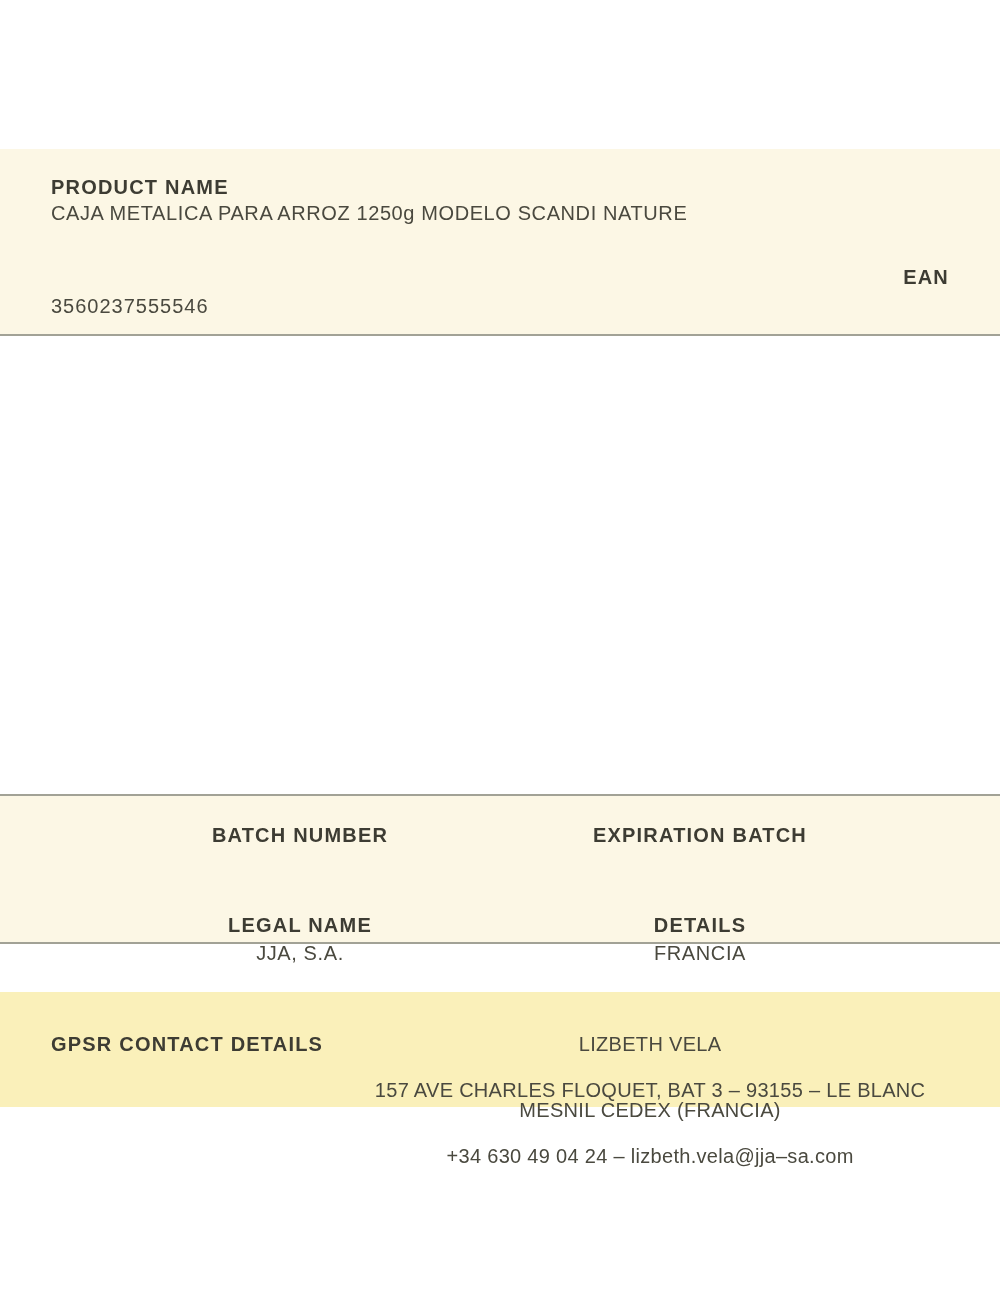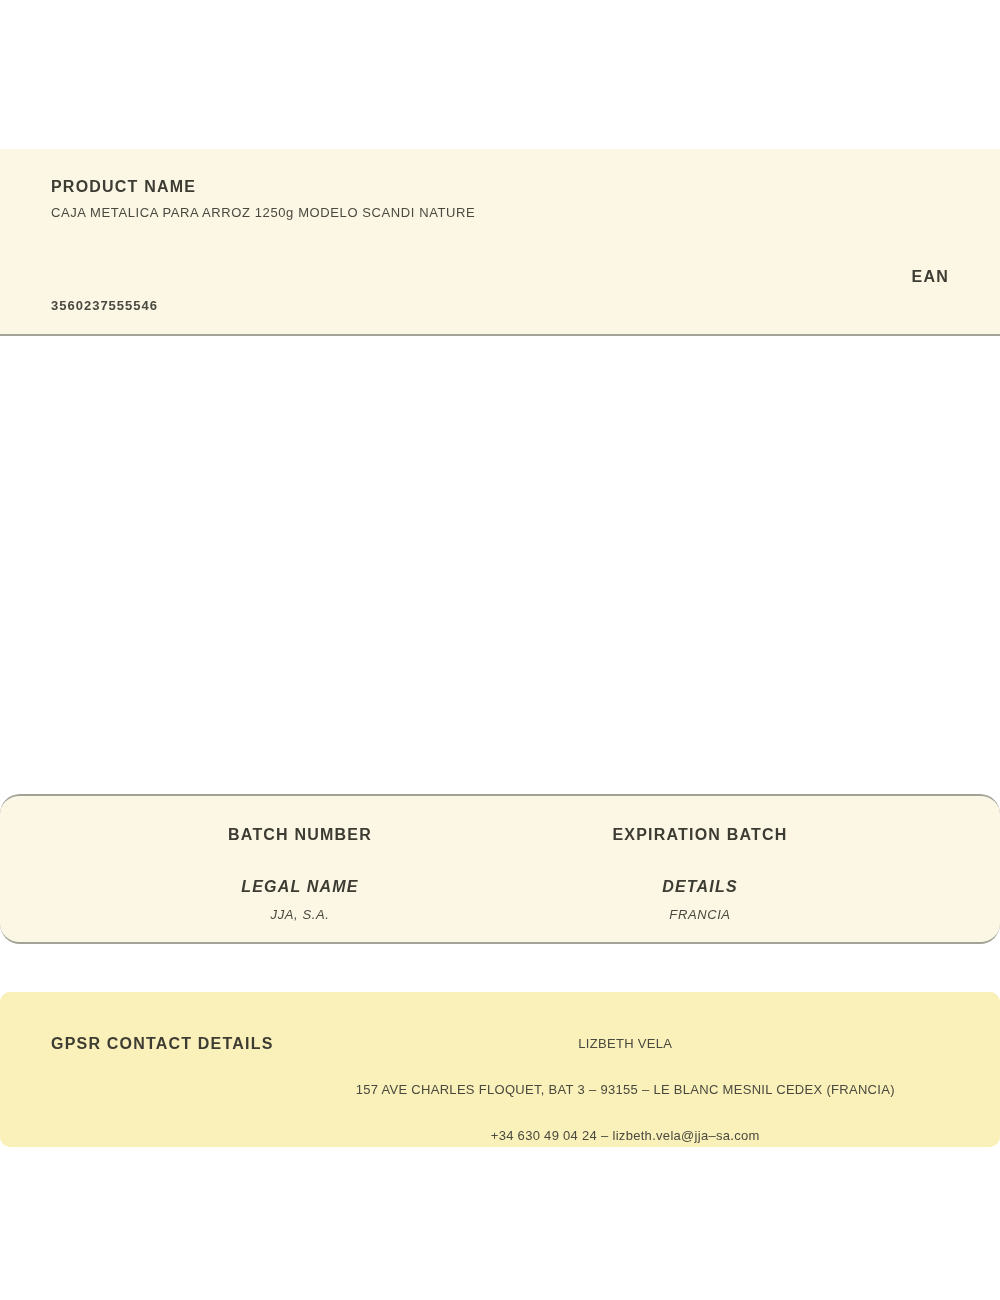--- a/index.html
+++ b/index.html
@@ -19,75 +19,73 @@
     font-family: "Liberation Sans", sans-serif;
     position: relative;
     overflow: hidden;
   }
   .sec {
     position: absolute;
     left: 0;
     right: 0;
   }
   .label {
-    font-size: 16px;
+    font-size: 20px;
     font-weight: 700;
     letter-spacing: 1.2px;
     color: var(--label);
     line-height: 20px;
   }
   .value {
-    font-size: 13px;
+    font-size: 20px;
     font-weight: 400;
     letter-spacing: 0.6px;
     color: var(--value);
     line-height: 20px;
   }
 
   
   #product-section {
     top: 149px;
     height: 187px;
     background: var(--cream);
     border-bottom: 2px solid var(--divider);
     padding: 28px 51px 0 51px;
   }
   #product-section .product-value { margin-top: 6px; }
   #product-section .ean-label { margin-top: 44px; text-align: right; }
-  #product-section .ean-value { margin-top: 9px; letter-spacing: 1px; font-weight: bold; }
+  #product-section .ean-value { margin-top: 9px; letter-spacing: 1px; }
 
   
   #traceability-section {
     top: 794px;
     height: 150px;
     background: var(--cream);
     border-top: 2px solid var(--divider);
     border-bottom: 2px solid var(--divider);
     padding: 29px 100px 8px 100px;
-    border-radius: 20px;
   }
   .grid-row {
     display: grid;
     grid-template-columns: 1fr 1fr;
     text-align: center;
   }
-  .grid-row.second { margin-top: 32px; font-style: italic; }
+  .grid-row.second { margin-top: 70px; }
   .cell .value { margin-top: 8px; }
 
   
   #gpsr-section {
     top: 992px;
-    height: 155px;
+    height: 115px;
     background: var(--yellow);
     padding: 42px 51px 0 51px;
     display: flex;
     justify-content: space-between;
     align-items: flex-start;
     gap: 28px;
-    border-radius: 10px;
   }
   #gpsr-section .gpsr-right {
     text-align: center;
     flex: 1 1 auto;
   }
   #gpsr-section .gpsr-right .value { letter-spacing: 0.3px; }
   #gpsr-section .gpsr-right .value + .value { margin-top: 26px; }
   #gpsr-section .label { white-space: nowrap; }
 </style>
 </head>

